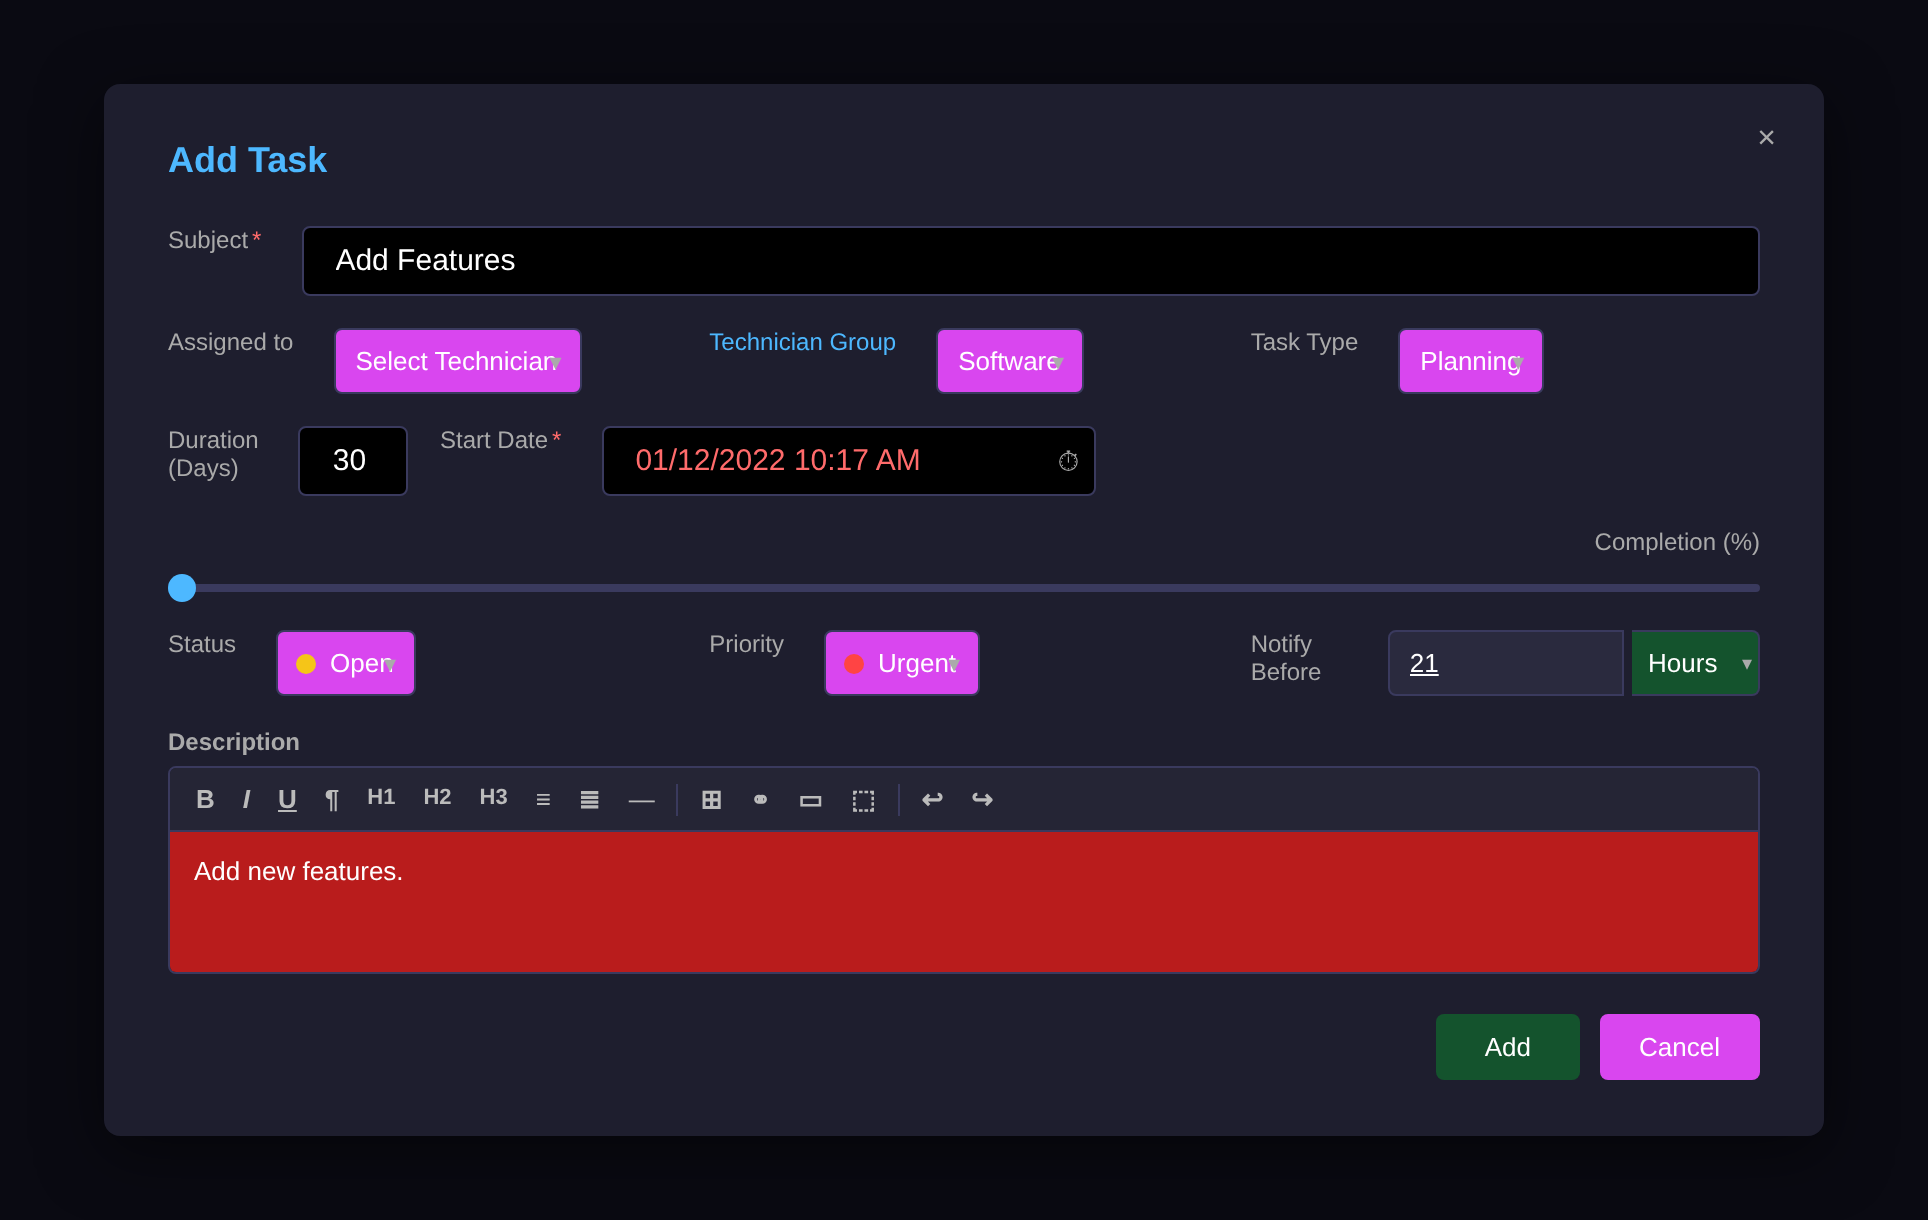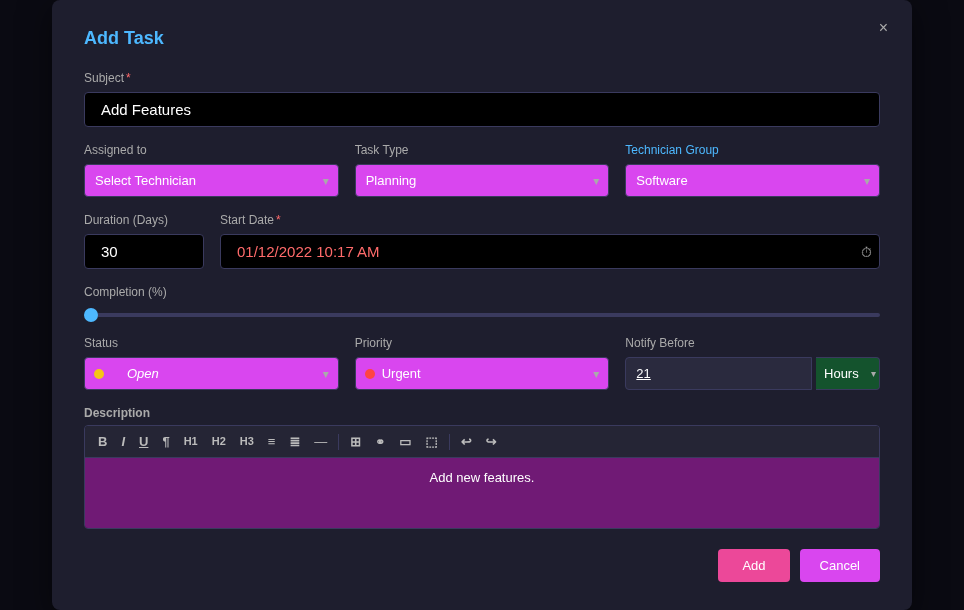--- a/index.html
+++ b/index.html
@@ -53,22 +53,21 @@
 
     .form-row {
       display: flex;
       gap: 16px;
       margin-bottom: 16px;
       align-items: flex-end;
     }
 
     .form-group {
       display: flex;
-      flex-direction: column;
-      gap: 7px;
+      gap: 20px;
     }
 
     .form-group.full { flex: 1; }
     .form-group.third { flex: 1; }
     .form-group.small { width: 120px; }
 
     label {
       font-size: 12px;
       color: #aaa;
     }
@@ -137,20 +136,21 @@
 
     
     .slider-row {
       margin-bottom: 16px;
     }
 
     .slider-label {
       font-size: 12px;
       color: #aaa;
       margin-bottom: 6px;
+      text-align: right;
     }
 
     input[type="range"] {
       width: 100%;
       height: 4px;
       -webkit-appearance: none;
       background: #3a3a5e;
       border-radius: 2px;
       outline: none;
     }
@@ -279,38 +279,37 @@
     }
 
     .toolbar-divider {
       width: 1px;
       height: 16px;
       background: #3a3a5e;
       margin: 0 2px;
     }
 
     .editor-content {
-      background: #701a75;
+      background: #b91c1c;
       min-height: 70px;
       padding: 12px;
       color: #fff;
       font-size: 13px;
-      text-align: center;
     }
 
     
     .modal-footer {
       display: flex;
       justify-content: flex-end;
       gap: 10px;
       margin-top: 4px;
     }
 
     .btn-add {
-      background: #ec4899;
+      background: #14532d;
       border: none;
       color: #fff;
       padding: 9px 24px;
       border-radius: 4px;
       font-size: 13px;
       cursor: pointer;
       font-weight: 500;
     }
 
     .btn-cancel {
@@ -344,32 +343,32 @@
     <div class="form-row">
       <div class="form-group third">
         <label>Assigned to</label>
         <div class="select-wrapper">
           <select>
             <option>Select Technician</option>
           </select>
         </div>
       </div>
       <div class="form-group third">
+        <label style="color:#4db8ff;">Technician Group</label>
+        <div class="select-wrapper">
+          <select>
+            <option>Software</option>
+          </select>
+        </div>
+      </div>
+      <div class="form-group third">
         <label>Task Type</label>
         <div class="select-wrapper">
           <select>
             <option>Planning</option>
-          </select>
-        </div>
-      </div>
-      <div class="form-group third">
-        <label style="color:#4db8ff;">Technician Group</label>
-        <div class="select-wrapper">
-          <select>
-            <option>Software</option>
           </select>
         </div>
       </div>
     </div>
 
     <div class="form-row">
       <div class="form-group small">
         <label>Duration (Days)</label>
         <input type="text" value="30" style="">
       </div>
@@ -386,21 +385,21 @@
 
     <div class="slider-row">
       <div class="slider-label">Completion (%)</div>
       <input type="range" min="0" max="100" value="0" style="">
     </div>
 
     <div class="form-row">
       <div class="form-group third">
         <label>Status</label>
         <div class="select-wrapper status-select-wrapper">
-          <select style="padding-left:42px;font-style:italic;">
+          <select style="padding-left:26px;">
             <option>Open</option>
           </select>
           <span class="status-dot status-open" style="position:absolute;left:10px;top:50%;transform:translateY(-50%);pointer-events:none;"></span>
         </div>
       </div>
       <div class="form-group third">
         <label>Priority</label>
         <div class="select-wrapper status-select-wrapper">
           <select style="padding-left:26px;">
             <option>Urgent</option>

